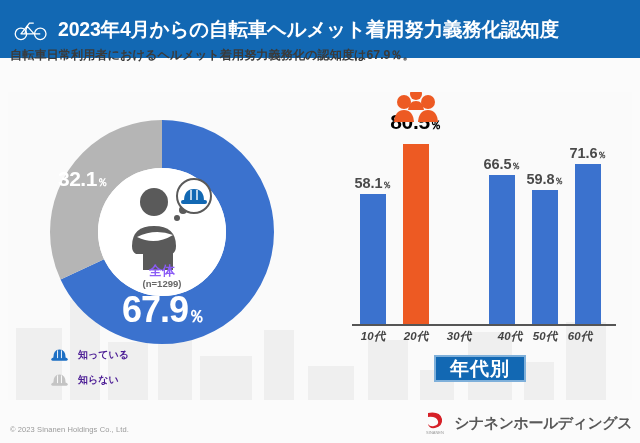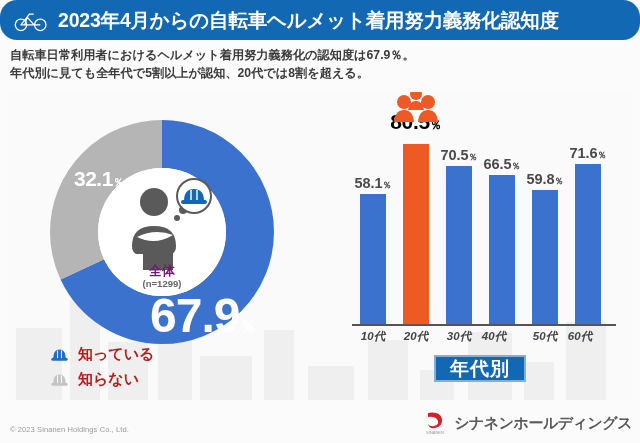--- a/index.html
+++ b/index.html
@@ -15,27 +15,26 @@
     font-family: "Liberation Sans", "DejaVu Sans", sans-serif;
     color: #4a4a4a;
     background: #fbfbfb;
   }
 
   
   .header {
     position: absolute;
     left: 0; top: 0;
     width: 640px;
-    height: 40px;
+    height: 58px;
     background: #1268b3;
     display: flex;
     align-items: center;
     box-sizing: border-box;
     padding-left: 14px;
-    border-radius: 17px;
   }
   .header .bike-icon {
     width: 34px;
     height: 22px;
     flex: 0 0 auto;
     margin-right: 10px;
     margin-top: 1px;
   }
   .header-title {
     color: #ffffff;
@@ -95,45 +94,45 @@
     position: absolute;
     left: 0;
     top: 158px;
     width: 252px;
     text-align: center;
     pointer-events: none;
   }
   .donut-center-label .whole {
     font-size: 13px;
     font-weight: bold;
-    color: #701a75;
+    color: #8b5cf6;
     line-height: 14px;
   }
   .donut-center-label .n {
     font-size: 9.5px;
     font-weight: bold;
     color: #666;
     line-height: 12px;
   }
 
   .pct-big {
     position: absolute;
     left: 86px;
     top: 186px;
     color: #ffffff;
     font-weight: bold;
     line-height: 1;
     pointer-events: none;
   }
-  .pct-big .num { font-size: 48px; letter-spacing: -1px; margin-left: 28px; }
+  .pct-big .num { font-size: 36px; letter-spacing: -1px; }
   .pct-big .sym { font-size: 17px; }
 
   .pct-small {
     position: absolute;
-    left: 38px;
+    left: 22px;
     top: 62px;
     color: #ffffff;
     font-weight: bold;
     line-height: 1;
     pointer-events: none;
   }
   .pct-small .num { font-size: 21px; letter-spacing: -0.5px; }
   .pct-small .sym { font-size: 11px; }
 
   
@@ -147,23 +146,23 @@
     align-items: center;
     height: 25px;
   }
   .legend-row .helmet {
     width: 19px;
     height: 14px;
     margin-right: 9px;
     flex: 0 0 auto;
   }
   .legend-row .lbl {
-    font-size: 15px;
-    font-weight: bold;
-    color: #b91c1c;
+    font-size: 10px;
+    font-weight: bold;
+    color: #4c1d95;
   }
 
   
   .bars-wrap {
     position: absolute;
     left: 340px;
     top: 8px;
     width: 272px;
     height: 292px;
   }
@@ -304,21 +303,20 @@
     <path d="M9 19 L17 9 L26 19 L9 19 Z" fill="none" stroke="#ffffff" stroke-width="1.7" stroke-linejoin="round"></path>
     <path d="M26 19 L34 19" stroke="#ffffff" stroke-width="1.7"></path>
     <path d="M17 9 L20 5 L25 5" fill="none" stroke="#ffffff" stroke-width="1.7" stroke-linecap="round"></path>
     <path d="M14 19 L17 9" stroke="#ffffff" stroke-width="1.7"></path>
   </svg>
   <div class="header-title">2023年4月からの自転車ヘルメット着用努力義務化認知度</div>
 </div>
 
 <div class="subtitle">
   <div class="line">自転車日常利用者におけるヘルメット着用努力義務化の認知度は67.9％。</div>
-  <div class="line">年代別に見ても全年代で5割以上が認知、20代では8割を超える。</div>
 </div>
 
 <div class="panel">
 
   <svg class="skyline" viewBox="0 0 624 130" preserveAspectRatio="none">
     <g fill="#efefef">
       <rect x="8" y="58" width="46" height="72"></rect>
       <rect x="62" y="30" width="30" height="100"></rect>
       <rect x="100" y="72" width="40" height="58"></rect>
       <rect x="150" y="44" width="34" height="86"></rect>
@@ -399,44 +397,40 @@
           <div class="bar-val hl"><span class="num">80.5</span><span class="sym">％</span></div>
           <svg class="people-icon" viewBox="0 0 44 34">
             <circle cx="22" cy="6" r="6" fill="#ed5a23"></circle>
             <path d="M22 13 q7 0 8 9 l-16 0 q1 -9 8 -9Z" fill="#ed5a23"></path>
             <circle cx="10" cy="14" r="7" fill="#ed5a23"></circle>
             <path d="M10 22 q9 0 10 12 l-20 0 q1 -12 10 -12Z" fill="#ed5a23"></path>
             <circle cx="34" cy="14" r="7" fill="#ed5a23"></circle>
             <path d="M34 22 q9 0 10 12 l-20 0 q1 -12 10 -12Z" fill="#ed5a23"></path>
           </svg>
           <div class="bar-rect hl" style="height: 180px;"></div>
-        </div>
-        <div class="bar-col" style="left: 98px;">
-          <div class="bar-val"><span class="num">70.5</span><span class="sym">％</span></div>
-          <div class="bar-rect" style="height: 158px;"></div>
         </div>
         <div class="bar-col" style="left: 141px;">
           <div class="bar-val"><span class="num">66.5</span><span class="sym">％</span></div>
           <div class="bar-rect" style="height: 149px;"></div>
         </div>
         <div class="bar-col" style="left: 184px;">
           <div class="bar-val"><span class="num">59.8</span><span class="sym">％</span></div>
           <div class="bar-rect" style="height: 134px;"></div>
         </div>
         <div class="bar-col" style="left: 227px;">
           <div class="bar-val"><span class="num">71.6</span><span class="sym">％</span></div>
           <div class="bar-rect" style="height: 160px;"></div>
         </div>
       </div>
     <div class="axis-line"></div>
     <div class="x-labels" id="x-labels">
         <div class="x-label" style="left: 3px;">10代</div>
         <div class="x-label" style="left: 46px;">20代</div>
         <div class="x-label" style="left: 89px;">30代</div>
-        <div class="x-label" style="left: 124px; text-align: center;">40代</div>
+        <div class="x-label" style="left: 140px; text-align: center;">40代</div>
         <div class="x-label" style="left: 175px;">50代</div>
         <div class="x-label" style="left: 210px;">60代</div>
       </div>
     <div class="axis-badge">
       <span>年代別</span>
     </div>
   </div>
 
 </div>
 

